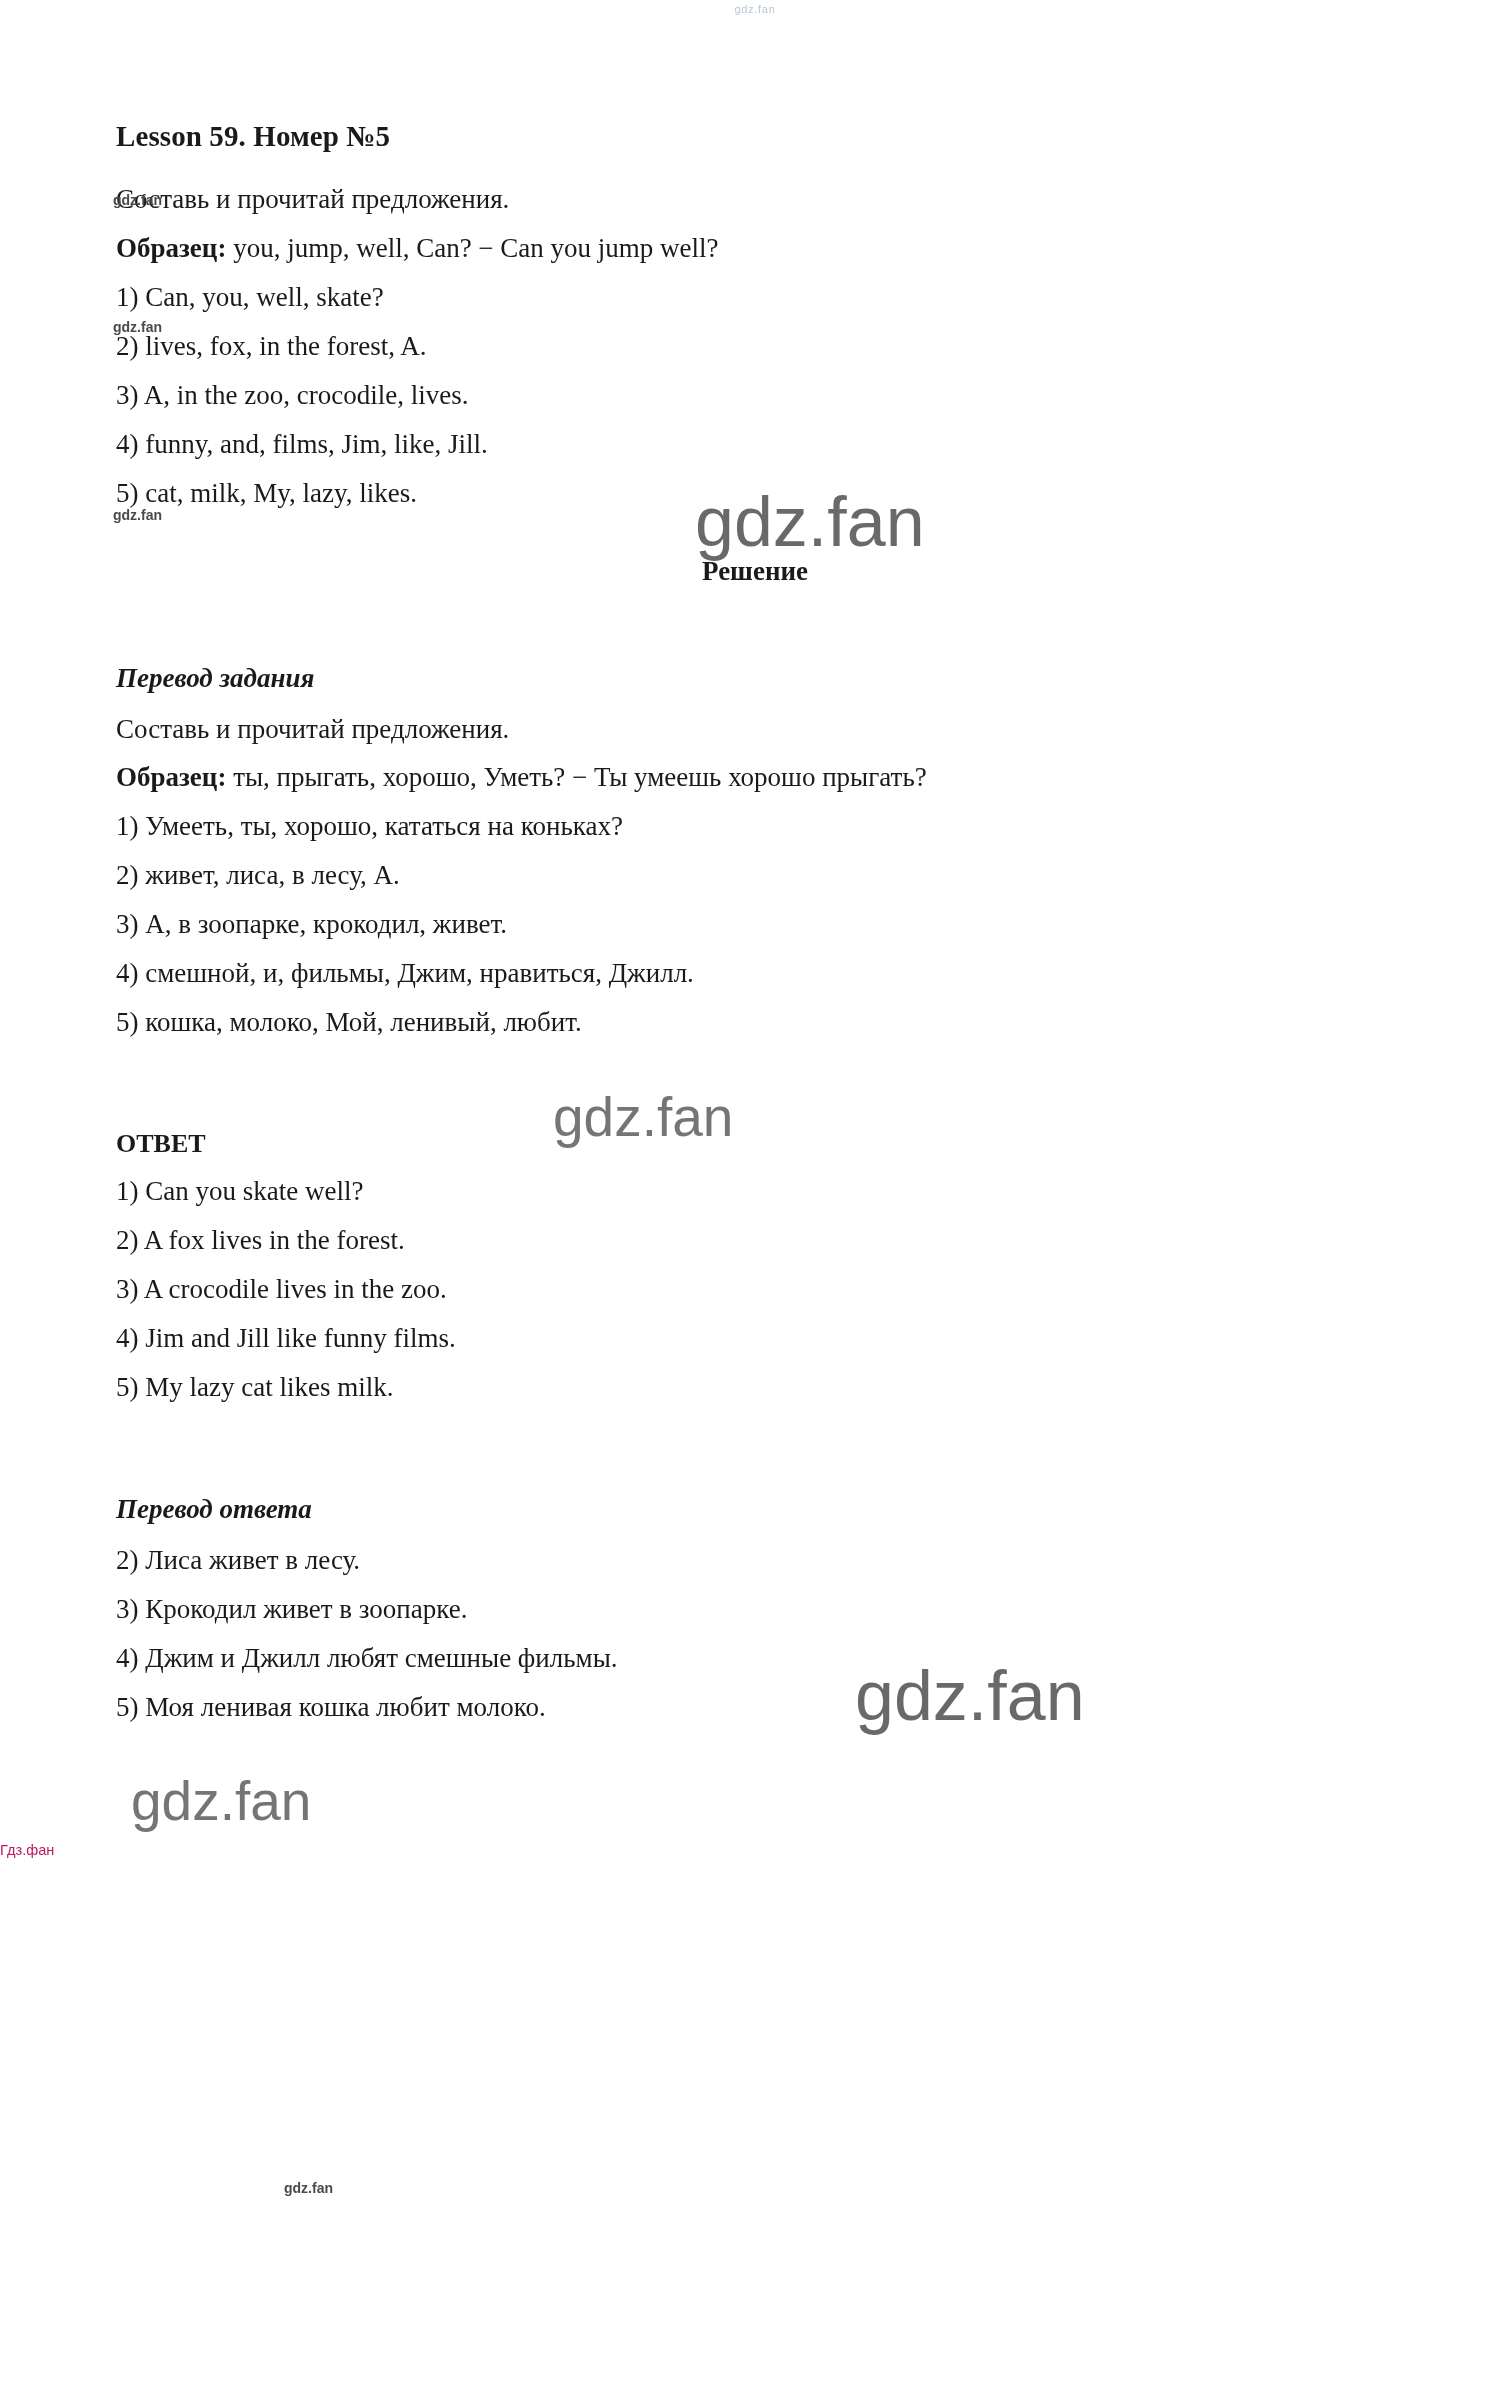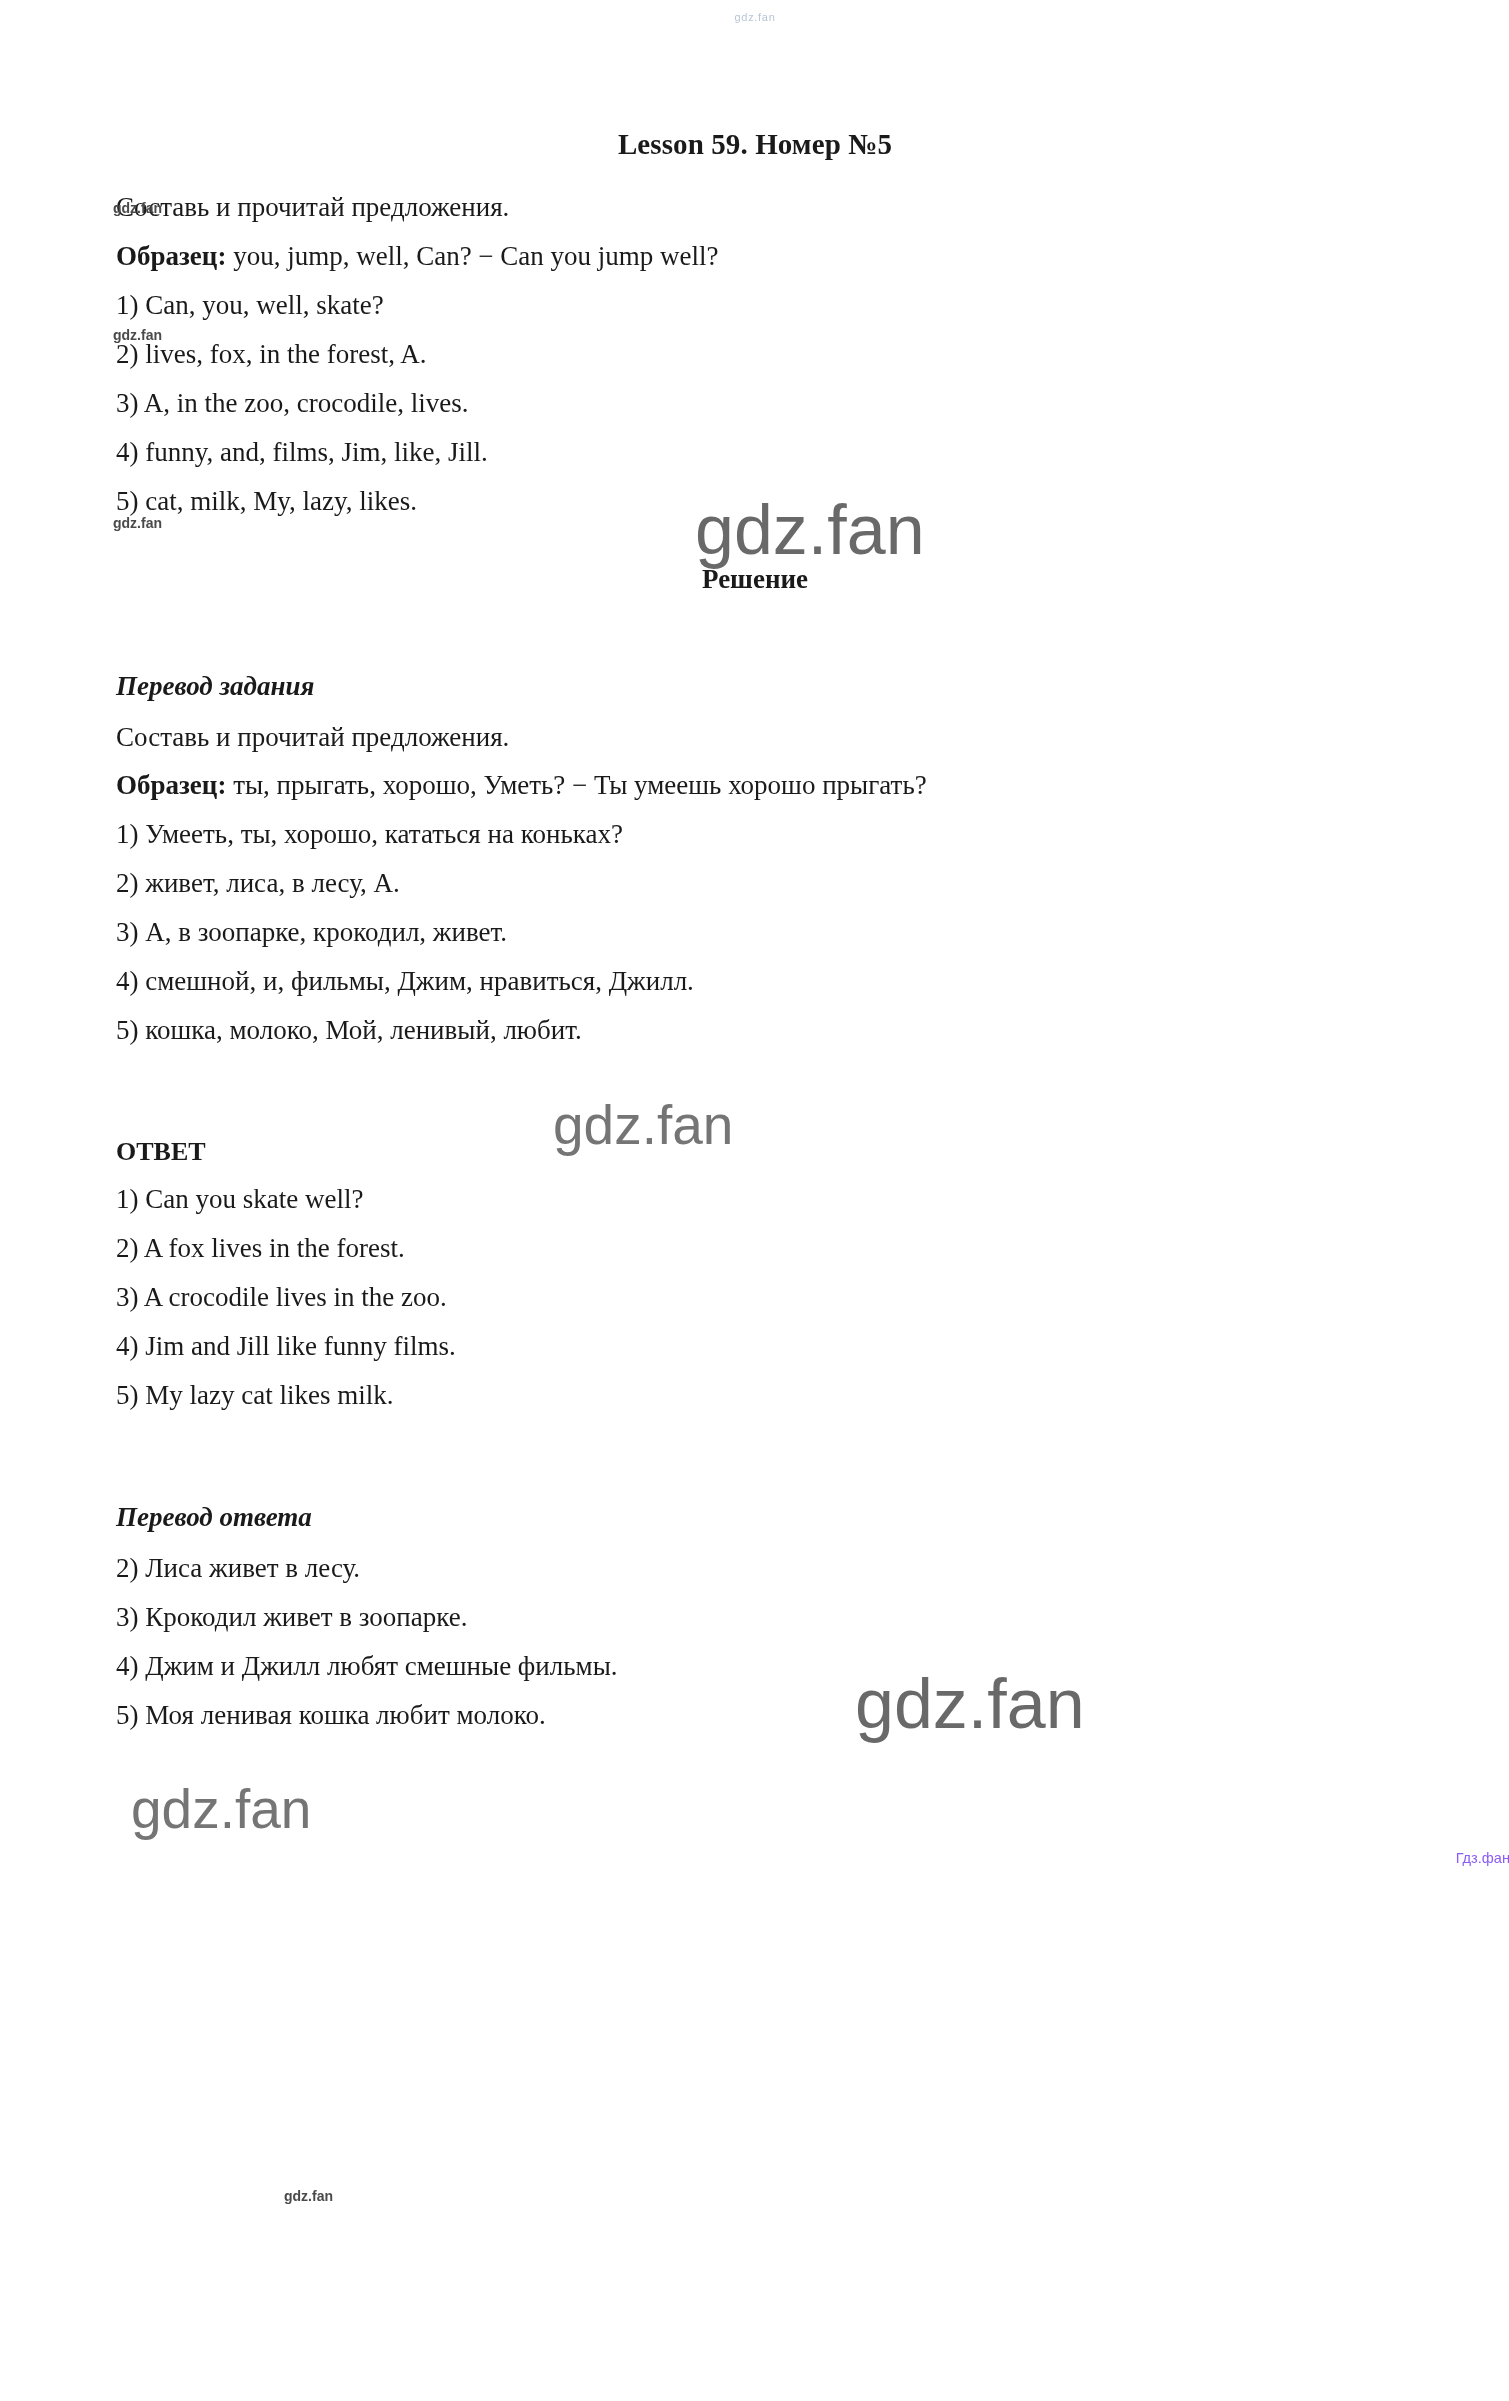--- a/index.html
+++ b/index.html
@@ -27,24 +27,23 @@
     top: 2.9px;
     left: 0;
     width: 100%;
     text-align: center;
     font-family: "Liberation Sans", sans-serif;
     font-size: 11px;
     color: #b9c6d8;
     letter-spacing: 0.7px;
   }
   .doc-title {
-    text-align: center;
     font-size: 29px;
     font-weight: bold;
-    margin: 8px;
+    margin: 0;
     padding-top: 120px;
     letter-spacing: 0.1px;
   }
   .block {
     margin-top: 30px;
   }
   p.line {
     margin: 0 0 16px 0;
     font-size: 27px;
     line-height: 1.22;
@@ -100,24 +99,24 @@
   .wm-4 { left: 695px; top: 482px; }
   .wm-5 { left: 553px; top: 1085px; }
   .wm-6 { left: 855px; top: 1656px; }
   .wm-7 { left: 131px; top: 1769px; }
   .wm-8 { left: 284px; top: 2180px; }
   .footer-mark {
     position: absolute;
     bottom: 13px;
     left: 0;
     width: 100%;
-    text-align: right;
+    text-align: left;
     font-family: "Liberation Sans", sans-serif;
     font-size: 14.6px;
-    color: #8b5cf6;
+    color: #be185d;
   }
 </style>
 </head>
 <body>
 
 <div class="page">
 
   <div class="top-mark">gdz.fan</div>
 
   <h1 class="doc-title">Lesson 59. Номер №5</h1>

